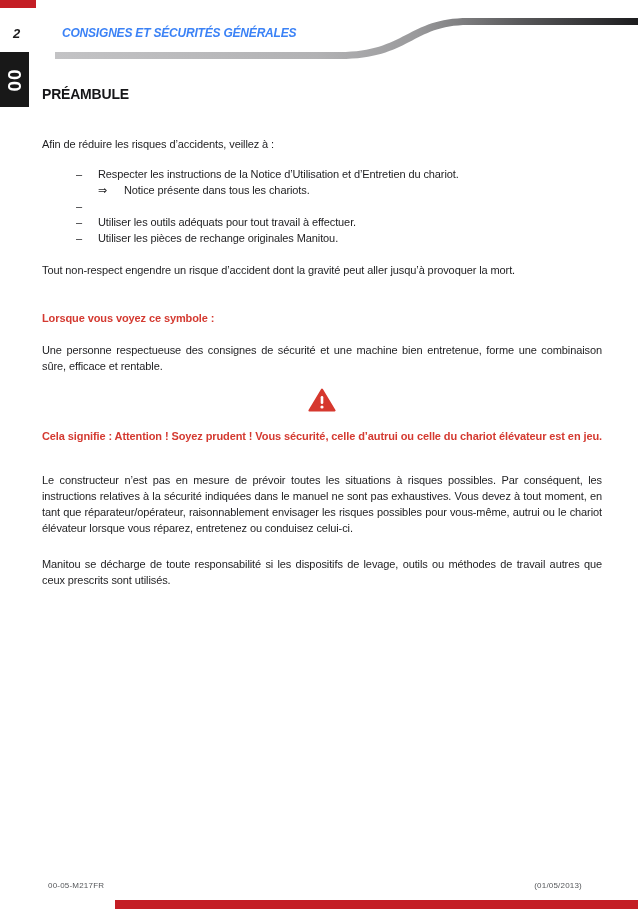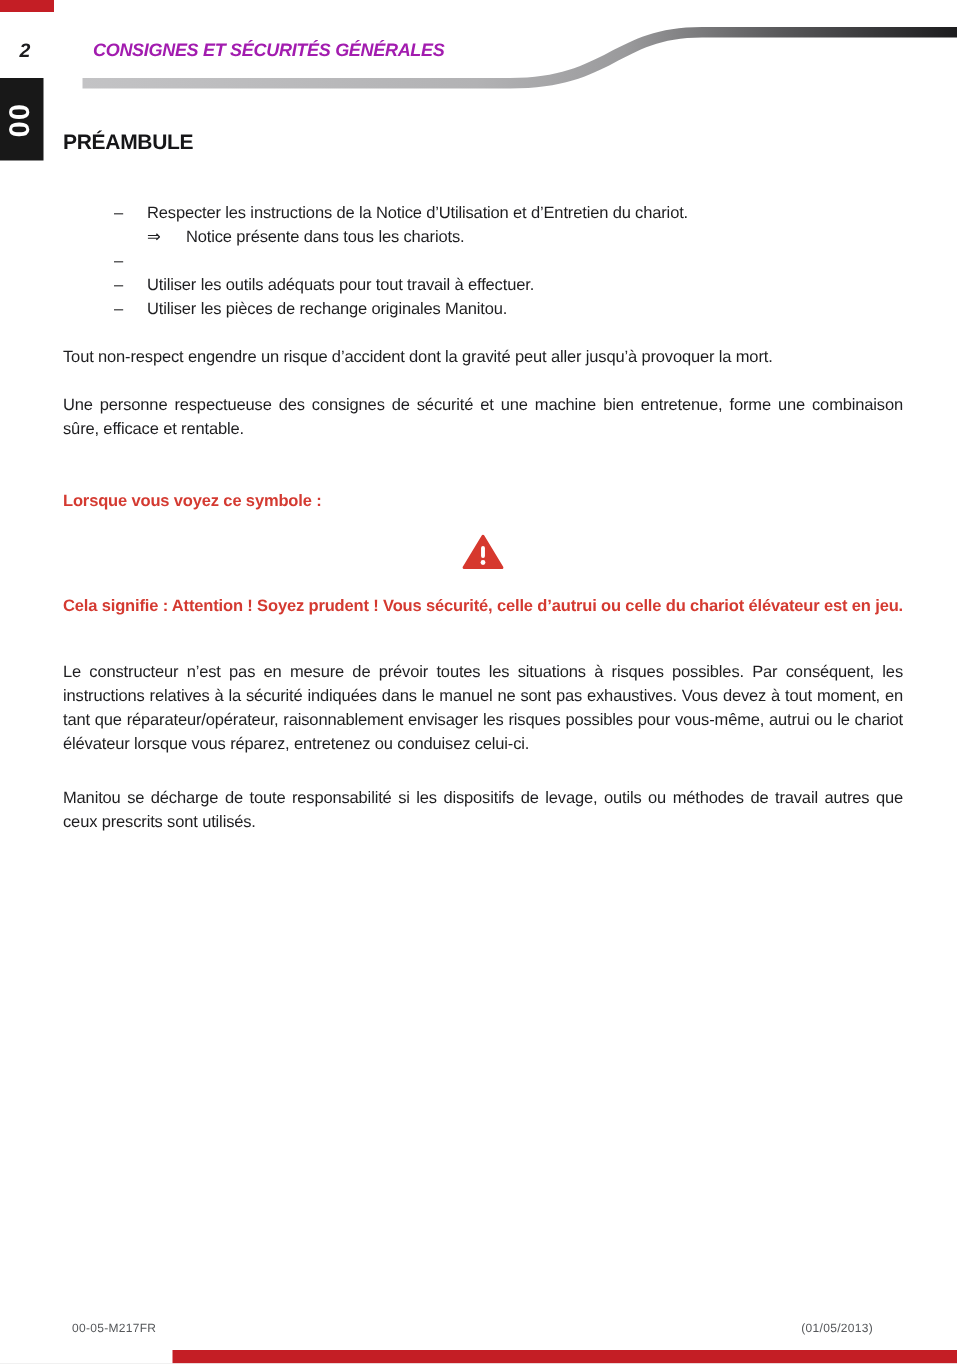--- a/index.html
+++ b/index.html
@@ -9,21 +9,21 @@
     font-family:"Liberation Sans", sans-serif; color:#1e1e20;
   }
   
   .corner-strip { position:absolute; left:0; top:0; width:36px; height:8px; background:#c41e25; }
   .page-number {
     position:absolute; left:13px; top:26px;
     font-size:13px; font-weight:700; font-style:italic; color:#1c1c1e;
   }
   .header-title {
     position:absolute; left:62px; top:26px;
-    font-size:12px; font-weight:700; font-style:italic; letter-spacing:-0.2px; color:#a21caf;
+    font-size:12px; font-weight:700; font-style:italic; letter-spacing:-0.2px; color:#3b82f6;
   }
   .swoosh { position:absolute; left:0; top:0; width:638px; height:70px; }
   .section-tab {
     position:absolute; left:0; top:52px; width:29px; height:55px;
     background:#181818; display:flex; align-items:center; justify-content:center;
   }
   .section-tab span {
     display:block; transform:rotate(-90deg);
     color:#ffffff; font-size:19px; font-weight:700; letter-spacing:1px;
   }
@@ -78,20 +78,21 @@
 
   <div class="section-tab">
     <span>00</span>
   </div>
 
   <div class="section-heading">PRÉAMBULE</div>
 
   <div class="content">
 
 
+    <p class="para">Afin de réduire les risques d’accidents, veillez à :</p>
 
     <ul class="list">
       <li>
         <span class="marker">–</span>
         <span>Respecter les instructions de la Notice d’Utilisation et d’Entretien du chariot.</span>
       </li>
       <li class="sub">
         <span class="marker">⇒</span>
         <span>Notice présente dans tous les chariots.</span>
       </li>
@@ -103,23 +104,23 @@
         <span>Utiliser les outils adéquats pour tout travail à effectuer.</span>
       </li>
       <li>
         <span class="marker">–</span>
         <span>Utiliser les pièces de rechange originales Manitou.</span>
       </li>
     </ul>
 
     <p class="para mt14">Tout non-respect engendre un risque d’accident dont la gravité peut aller jusqu’à provoquer la mort.</p>
 
+    <p class="para mt32 red-text">Lorsque vous voyez ce symbole :</p>
+
     <p class="para">Une personne respectueuse des consignes de sécurité et une machine bien entretenue, forme une combinaison sûre, efficace et rentable.</p>
-
-    <p class="para mt32 red-text">Lorsque vous voyez ce symbole :</p>
 
     <span class="warning-wrap">
       <svg width="28" height="24" viewBox="0 0 28 24" xmlns="http://www.w3.org/2000/svg" aria-hidden="true">
         <path d="M14 1.6 L26.6 22.4 L1.4 22.4 Z" fill="#d6382e" stroke="#d6382e" stroke-width="2" stroke-linejoin="round"></path>
         <rect x="12.7" y="8" width="2.6" height="8" rx="1.3" fill="#ffffff"></rect>
         <circle cx="14" cy="19" r="1.6" fill="#ffffff"></circle>
       </svg>
     </span>
 
     <p class="para red-text">Cela signifie : Attention ! Soyez prudent ! Vous sécurité, celle d’autrui ou celle du chariot élévateur est en jeu.</p>

